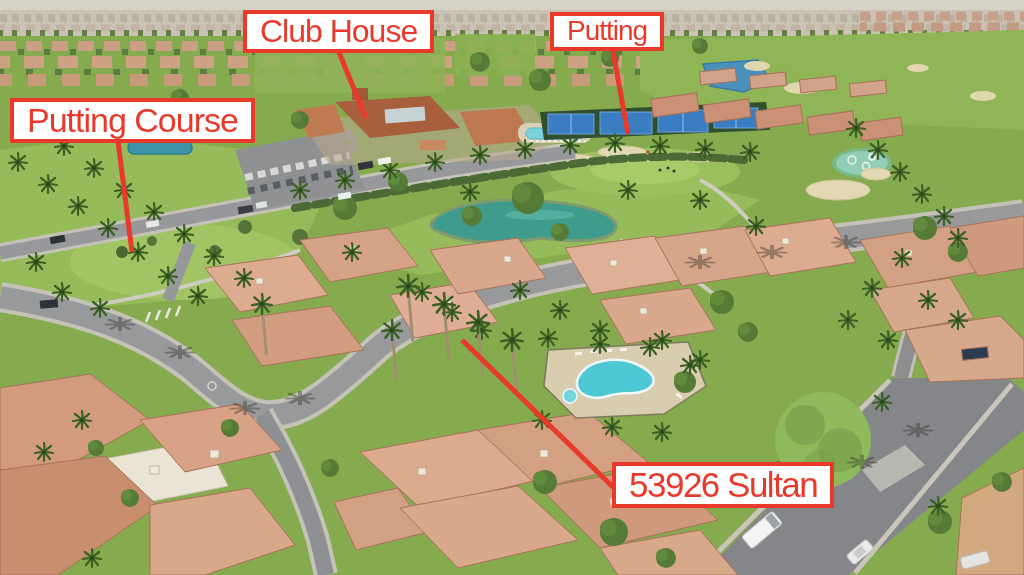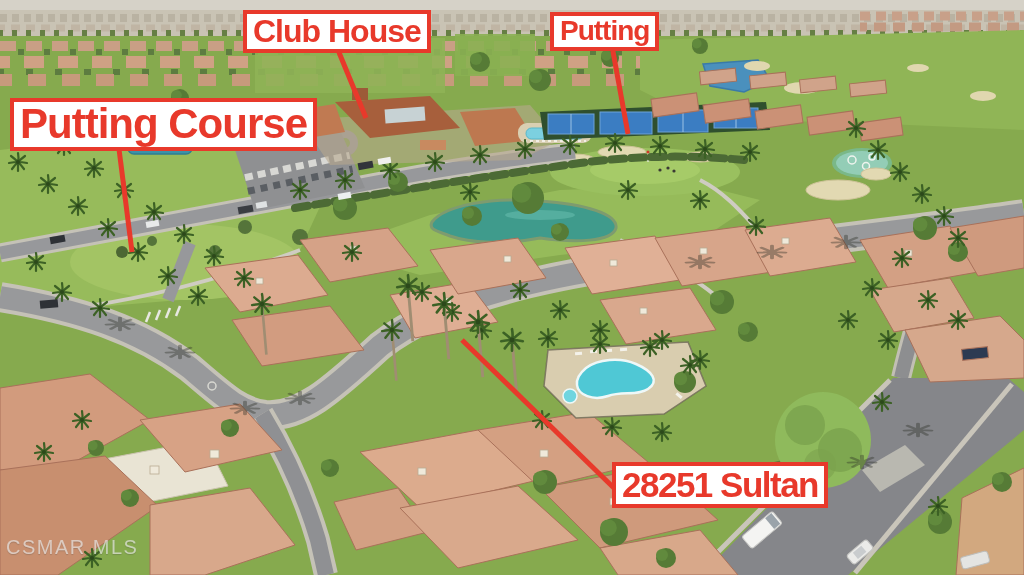--- a/index.html
+++ b/index.html
@@ -10,24 +10,24 @@
   html,body{margin:0;padding:0;background:#222;}
   .stage{
     position:relative;width:1024px;height:575px;overflow:hidden;
     font-family:"Liberation Sans","DejaVu Sans",sans-serif;background:#86aa4e;
   }
   .scene{position:absolute;left:0;top:0;width:1024px;height:575px;display:block;}
   .pline{stroke:var(--annotation-red);stroke-width:5px;}
   .callout{
     position:absolute;background:var(--annotation-bg);
     border:4px solid var(--annotation-red);color:var(--annotation-red);
-    font-weight:bold;line-height:1.02;padding:1px 6px;white-space:nowrap;
+    font-weight:normal;line-height:1.02;padding:1px 13px;white-space:nowrap;
     letter-spacing:-1px;
   }
-  #lbl-putting{left:10px;top:98px;font-size:42px;}
+  #lbl-putting{left:10px;top:98px;font-size:34px;}
   #lbl-club{left:243px;top:10px;font-size:32px;}
   #lbl-courts{left:550px;top:12px;font-size:28px;}
   #lbl-sultan{left:612px;top:462px;font-size:35px;letter-spacing:-1.5px;}
   .watermark{
     position:absolute;left:6px;top:536px;font-size:20px;letter-spacing:1.5px;
     color:var(--watermark-gray);opacity:0.68;font-weight:500;
     text-shadow:0 1px 1px rgba(60,60,60,.35);
   }
 </style>
 </head>
@@ -421,17 +421,16 @@
     <line class="pline" x1="118" y1="141" x2="132" y2="252"></line>
     <line class="pline" x1="338" y1="50" x2="366" y2="118"></line>
     <line class="pline" x1="612" y1="46" x2="628" y2="134"></line>
     <line class="pline" x1="616" y1="490" x2="462" y2="340"></line>
   </g>
 </svg>
 
 <div class="callout" id="lbl-putting">Putting Course</div>
 <div class="callout" id="lbl-club">Club House</div>
 <div class="callout" id="lbl-courts">Putting</div>
-<div class="callout" id="lbl-sultan">28251 Sultan</div>
-
-<div class="watermark">CSMAR MLS</div>
+<div class="callout" id="lbl-sultan">53926 Sultan</div>
+
 
 </div>
 
 </body></html>

